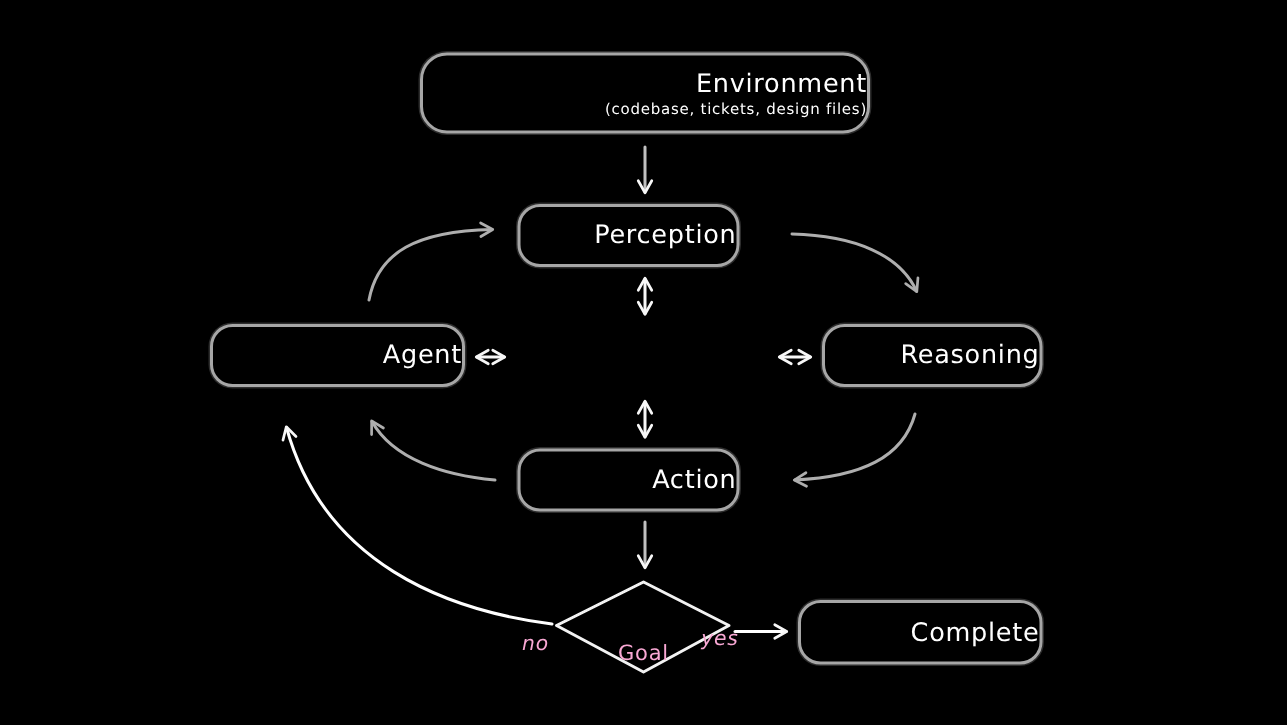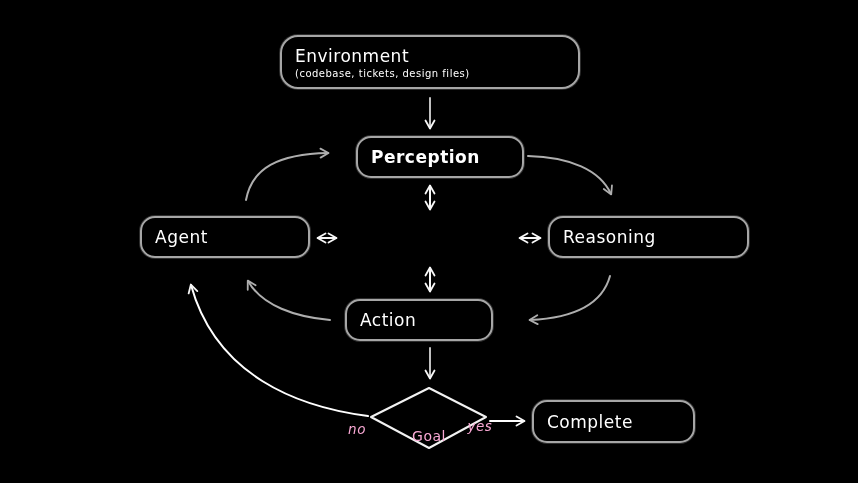--- a/index.html
+++ b/index.html
@@ -23,21 +23,21 @@
   }
   .node {
     position: absolute;
     border: 2px solid #a6a6a6;
     border-radius: 15px;
     box-shadow: 0 0 0 1px rgba(180,180,180,0.25);
     background: #000;
     color: #fff;
     display: flex;
     flex-direction: column;
-    align-items: flex-start;
+    align-items: flex-end;
     justify-content: center;
     text-align: center;
     box-sizing: border-box;
     font-size: 17px;
     letter-spacing: 0.5px;
     padding-left: 13px;
   }
   .node .sub {
     font-size: 10px;
     margin-top: 2px;
@@ -98,30 +98,30 @@
     <path d="M 368 416 C 298 407 216 376 191 285" fill="none" stroke="#ffffff" stroke-width="2" stroke-linecap="round" marker-end="url(#ah-white)"></path>
 
     <path d="M 490 421 L 524 421" fill="none" stroke="#ffffff" stroke-width="2" stroke-linecap="round" marker-end="url(#ah-white)"></path>
   </svg>
 
   <div class="node" style="left:280px; top:35px; width:300px; height:54px; border-radius:18px;">
     <div>Environment</div>
     <div class="sub">(codebase, tickets, design files)</div>
   </div>
 
-  <div class="node" style="left:356px; top:136px; width:168px; height:42px;font-weight:bold;">
+  <div class="node" style="left:345px; top:136px; width:148px; height:42px;">
     <div>Perception</div>
   </div>
 
   <div class="node" style="left:140px; top:216px; width:170px; height:42px;">
     <div>Agent</div>
   </div>
 
 
-  <div class="node" style="left:548px; top:216px; width:201px; height:42px;">
+  <div class="node" style="left:548px; top:216px; width:147px; height:42px;">
     <div>Reasoning</div>
   </div>
 
   <div class="node" style="left:345px; top:299px; width:148px; height:42px;">
     <div>Action</div>
   </div>
 
   <div class="node" style="left:532px; top:400px; width:163px; height:43px;">
     <div>Complete</div>
   </div>

